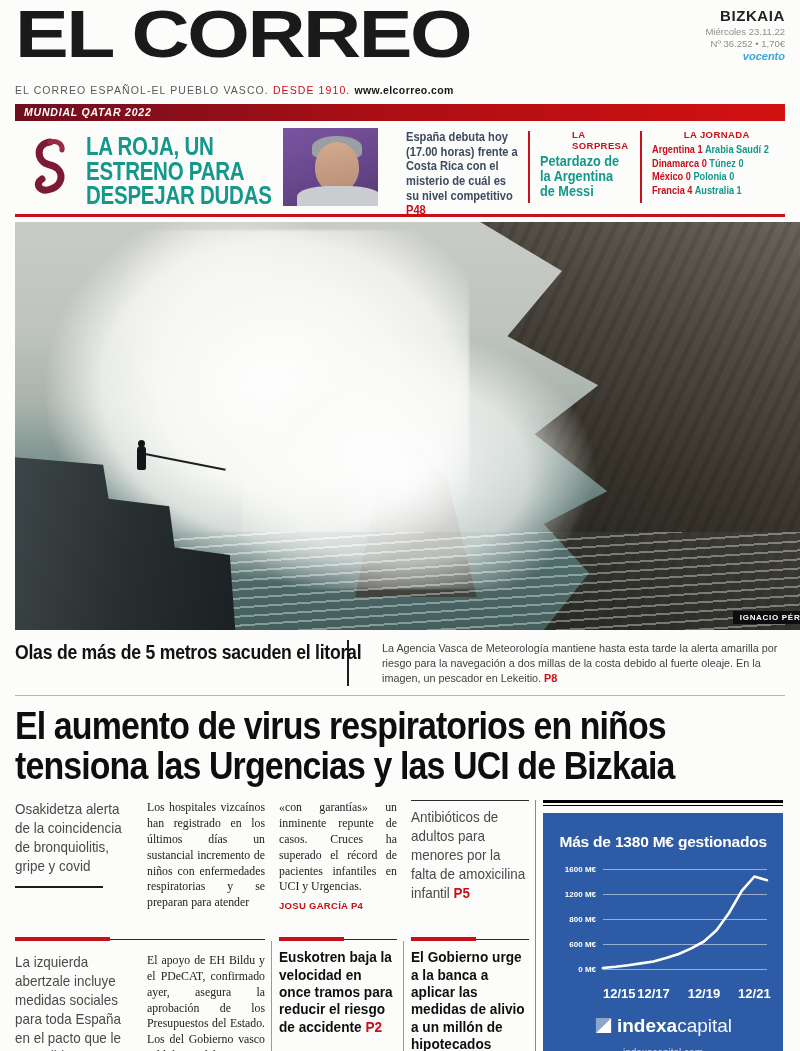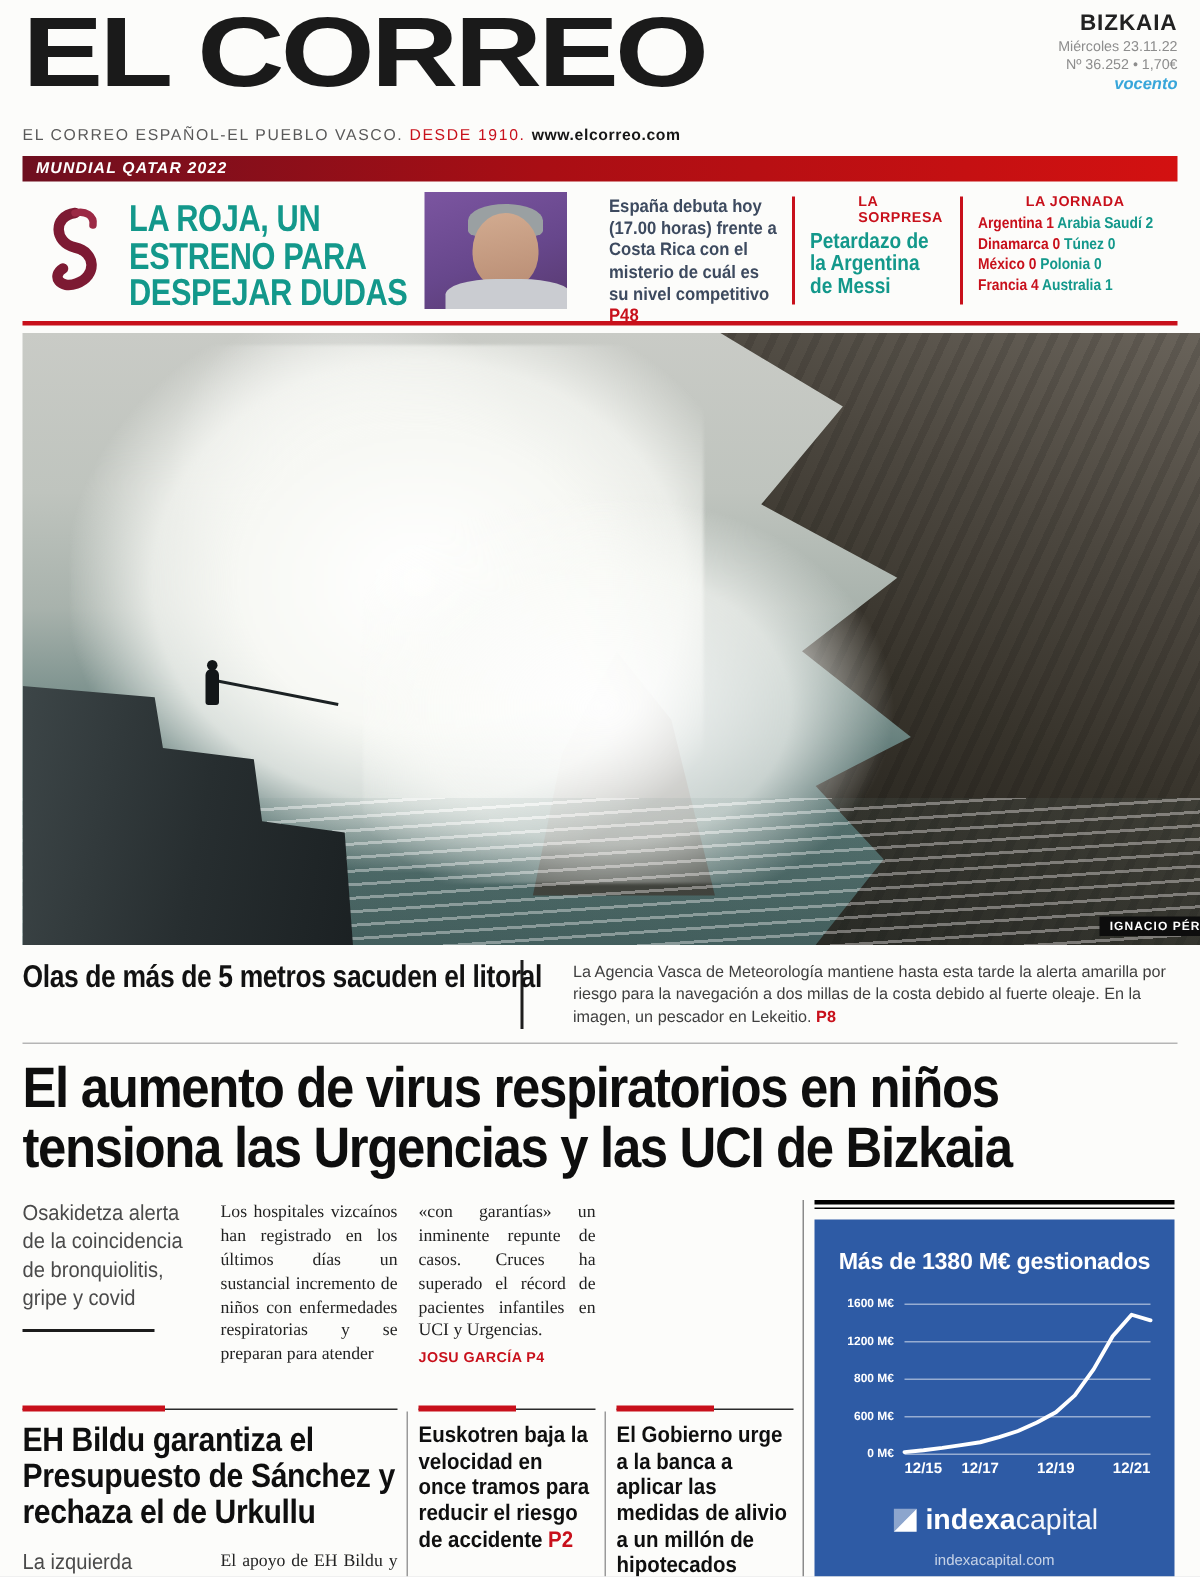--- a/index.html
+++ b/index.html
@@ -118,28 +118,28 @@
   .bildu-headline .txt{display:inline-block;width:112%;transform:scaleX(.893);transform-origin:left top;
      font-size:22.5px;font-weight:900;line-height:1.07;letter-spacing:-.3px;color:#0f0f0f;}
   .bildu-cols{display:grid;grid-template-columns:118px 118px;column-gap:14px;margin-top:13px;}
   .small-headline{display:inline-block;width:110%;transform:scaleX(.909);transform-origin:left top;
      font-size:15px;font-weight:900;line-height:1.16;color:#0f0f0f;}
   .story-gap{height:26px;}
 
   
   .ad-dblrule{border-top:3px solid #000;border-bottom:1px solid #000;height:2px;margin-bottom:7px;}
   .ad-box{background:#2e5ba5;height:255px;padding:20px 16px 10px;box-sizing:border-box;color:#fff;}
-  .ad-title{text-align:center;font-size:15.5px;font-weight:800;white-space:nowrap;letter-spacing:-.2px;}
+  .ad-title{text-align:right;font-size:15.5px;font-weight:800;white-space:nowrap;letter-spacing:-.2px;}
   .ad-chart{display:flex;margin-top:18px;height:100px;}
   .ad-ylabels{width:44px;position:relative;font-size:8px;font-weight:700;}
   .ad-ylabels span{position:absolute;right:7px;transform:translateY(-50%);white-space:nowrap;}
   .ad-plot{flex:1;position:relative;}
   .gl{position:absolute;left:0;right:0;height:1px;background:rgba(255,255,255,.5);}
   .ad-plot svg{position:absolute;left:0;top:0;width:100%;height:100%;overflow:visible;}
-  .ad-xlabels{position:relative;margin-left:44px;height:14px;margin-top:5px;font-size:10px;font-weight:700;}
+  .ad-xlabels{position:relative;margin-left:44px;height:14px;margin-top:17px;font-size:13px;font-weight:700;}
   .ad-logo{margin-top:16px;display:flex;align-items:center;justify-content:center;gap:4px;font-size:19px;line-height:1;}
   .brand-bold{font-weight:800;}
   .brand-light{font-weight:400;opacity:.95;}
   .ad-url{text-align:center;margin-top:12px;font-size:10px;color:rgba(255,255,255,.72);}
 </style>
 </head>
 <body>
 
 <div class="page">
 
@@ -246,26 +246,29 @@
     <div class="cell-c2 serif-body">Los hospitales vizcaínos han registrado en los últimos días un sustancial incremento de niños con enfermedades respiratorias y se preparan para atender</div>
 
     <div class="cell-c3">
       <div class="serif-body">«con garantías» un inminente repunte de casos. Cruces ha superado el récord de pacientes infantiles en UCI y Urgencias.</div>
       <div class="byline">
         <span>JOSU GARCÍA</span>
         <span>P4</span>
       </div>
     </div>
 
+    <div class="cell-c4 thin-rule-top">
+      <span class="gray-sub">
+        <span>Antibióticos de adultos para menores por la falta de amoxicilina infantil</span>
+        <span class="page-ref">P5</span>
+      </span>
+    </div>
 
     <div class="cell-bildu">
       <div class="story-rule wide"></div>
-      <div class="bildu-headline">
-        <span class="txt">EH Bildu garantiza el Presupuesto de Sánchez y rechaza el de Urkullu</span>
-      </div>
       <div class="bildu-cols">
         <div><span class="gray-sub">La izquierda abertzale incluye medidas sociales para toda España en el pacto que le consolida como socio del Gobierno</span></div>
         <div class="serif-body">
           <span>El apoyo de EH Bildu y el PDeCAT, confirmado ayer, asegura la aprobación de los Presupuestos del Estado. Los del Gobierno vasco saldrán adelante sin acuerdos con la oposición.</span>
           
         </div>
       </div>
     </div>
 
     <div class="cell-eusk">

